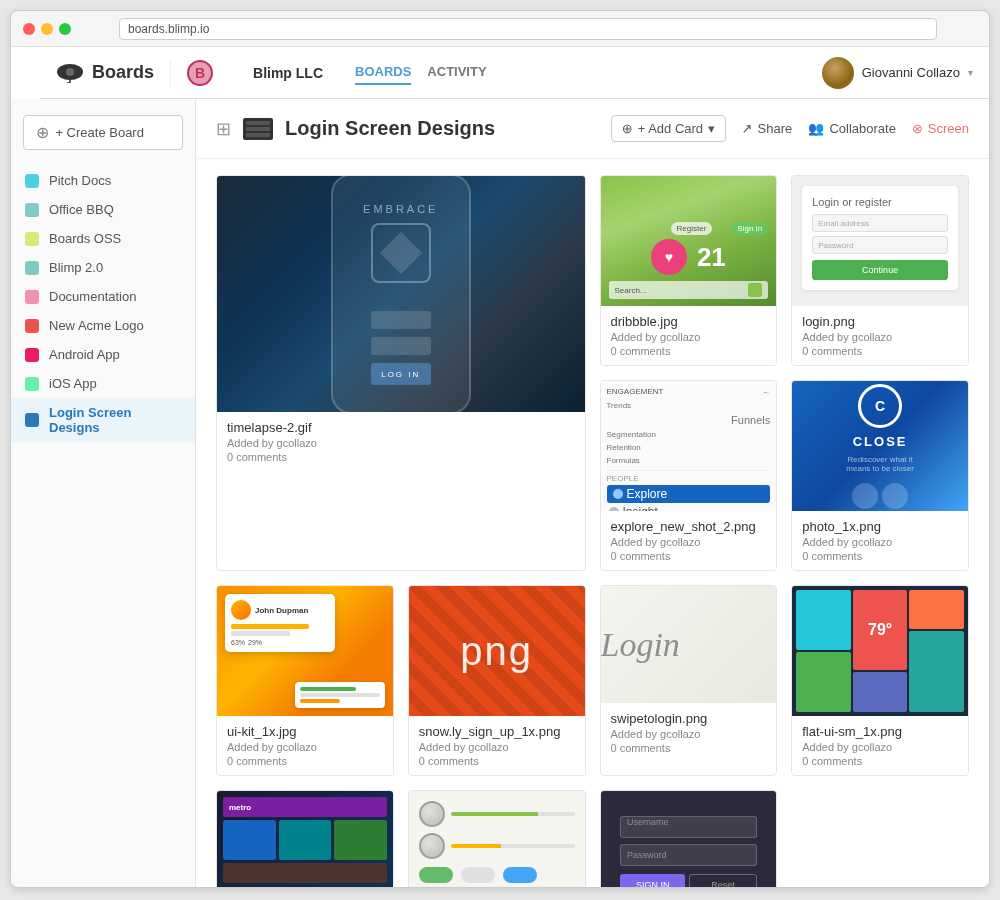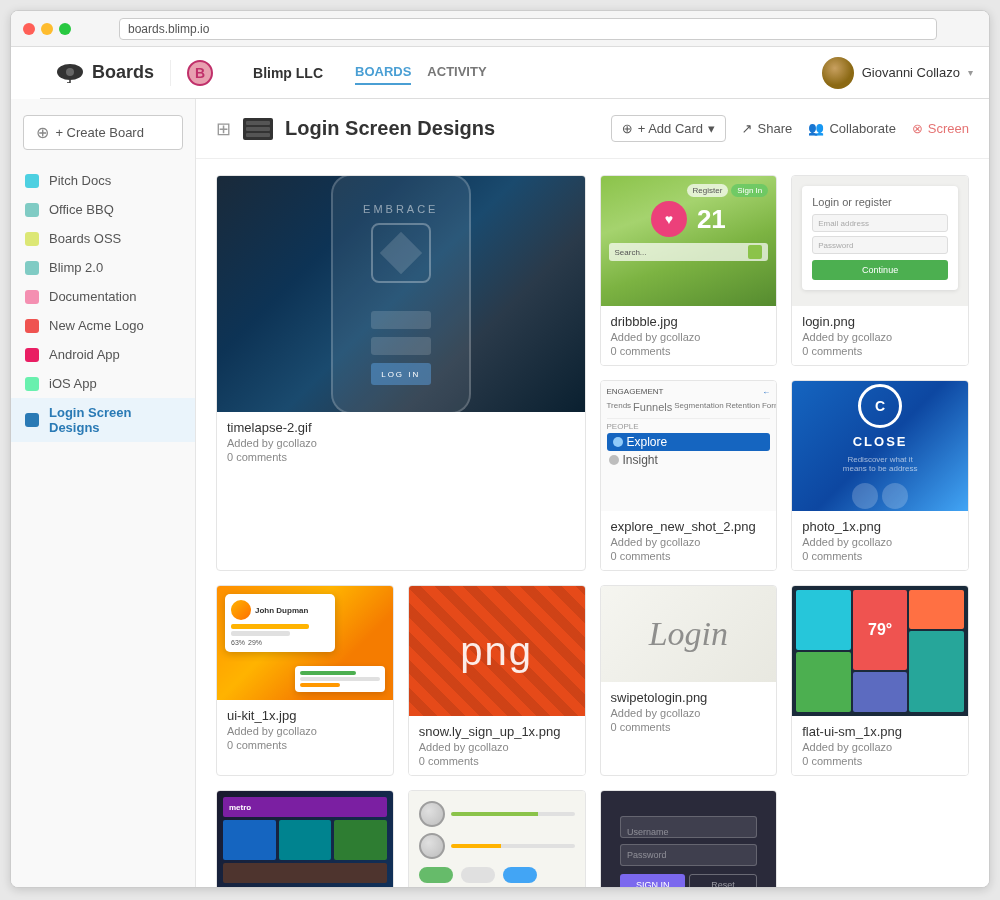--- a/index.html
+++ b/index.html
@@ -210,21 +210,21 @@
           </div>
           <div class="card-info">
             <div class="card-filename">timelapse-2.gif</div>
             <div class="card-meta">Added by gcollazo</div>
             <div class="card-meta">0 comments</div>
           </div>
         </div>
 
         <div class="grid-item">
           <div class="thumb" style="height:130px; background:linear-gradient(160deg,#8bc34a 0%,#a5d36e 30%,#7cb342 60%,#558b2f 100%); position:relative; overflow:hidden; padding:8px;">
-            <div style="display:flex;justify-content:flex-end;gap:3px;margin-bottom:4px;">
+            <div style="display:flex;justify-content:flex-end;gap:19px;margin-bottom:4px;margin-top:38px;">
               <div style="background:rgba(255,255,255,0.7);border-radius:10px;padding:2px 6px;font-size:8px;color:#555;">Register</div>
               <div style="background:rgba(100,200,100,0.8);border-radius:10px;padding:2px 6px;font-size:8px;color:white;">Sign In</div>
             </div>
             <div style="display:flex;align-items:center;justify-content:center;gap:10px;margin-top:4px;">
               <div style="width:36px;height:36px;background:#ec407a;border-radius:50%;display:flex;align-items:center;justify-content:center;color:white;font-size:14px;">♥</div>
               <div style="color:white;font-size:26px;font-weight:700;">21</div>
             </div>
             <div style="margin-top:6px;background:rgba(255,255,255,0.7);border-radius:3px;height:18px;display:flex;align-items:center;padding:0 6px;">
               <div style="font-size:8px;color:#555;flex:1;">Search...</div>
               <div style="background:#8bc34a;width:14px;height:14px;border-radius:2px;"></div>
@@ -256,21 +256,21 @@
             <div class="card-meta">0 comments</div>
           </div>
         </div>
 
         <div class="grid-item">
           <div class="thumb" style="height:130px; background:#fafafa; padding:6px; overflow:hidden;">
             <div style="display:flex;gap:3px;margin-bottom:4px;">
               <div style="font-size:8px;color:#555;flex:1;">ENGAGEMENT</div>
               <div style="font-size:8px;color:#1565c0;">←</div>
             </div>
-            <div style="display:flex;flex-direction:row;gap:2px;">
+            <div style="display:flex;flex-direction:column;gap:2px;">
               <div style="font-size:8px;color:#777;padding:1px 0;">Trends</div>
               <div style="font-size:11px;color:#777;padding:1px 0;text-align:right;">Funnels</div>
               <div style="font-size:8px;color:#777;padding:1px 0;">Segmentation</div>
               <div style="font-size:8px;color:#777;padding:1px 0;">Retention</div>
               <div style="font-size:8px;color:#777;padding:1px 0;">Formulas</div>
             </div>
             <div style="margin-top:4px;border-top:1px solid #eee;padding-top:3px;font-size:8px;color:#999;">PEOPLE</div>
             <div style="background:#1565c0;border-radius:3px;padding:2px 6px;display:flex;align-items:center;justify-content:space-between;margin-top:2px;">
               <div style="display:flex;align-items:center;gap:4px;">
                 <div style="width:10px;height:10px;border-radius:50%;background:#90caf9;"></div>
@@ -286,35 +286,35 @@
             <div class="card-filename">explore_new_shot_2.png</div>
             <div class="card-meta">Added by gcollazo</div>
             <div class="card-meta">0 comments</div>
           </div>
         </div>
 
         <div class="grid-item">
           <div class="thumb" style="height:130px; background:linear-gradient(135deg,#1565c0 0%,#0d47a1 50%,#42a5f5 100%); display:flex;flex-direction:column;align-items:center;justify-content:center;gap:6px;">
             <div style="width:44px;height:44px;border-radius:50%;border:3px solid white;display:flex;align-items:center;justify-content:center;color:white;font-size:14px;font-weight:700;">C</div>
             <div style="color:white;font-size:13px;font-weight:700;letter-spacing:2px;">CLOSE</div>
-            <div style="color:rgba(255,255,255,0.6);font-size:8px;text-align:center;max-width:80px;">Rediscover what it means to be address</div>
+            <div style="color:rgba(255,255,255,0.6);font-size:8px;text-align:center;max-width:80px;">Rediscover what it means to be closer</div>
             <div style="display:flex;gap:4px;margin-top:4px;">
               <div style="width:26px;height:26px;border-radius:50%;background:rgba(255,255,255,0.2);"></div>
               <div style="width:26px;height:26px;border-radius:50%;background:rgba(255,255,255,0.2);"></div>
             </div>
           </div>
           <div class="card-info">
             <div class="card-filename">photo_1x.png</div>
             <div class="card-meta">Added by gcollazo</div>
             <div class="card-meta">0 comments</div>
           </div>
         </div>
 
         <div class="grid-item">
-          <div class="thumb" style="height:114px; background:linear-gradient(135deg,#ff8f00 0%,#ffb300 40%,#f57c00 70%); position:relative; overflow:hidden; padding:6px;">
+          <div class="thumb" style="height:130px; background:linear-gradient(135deg,#ff8f00 0%,#ffb300 40%,#f57c00 70%); position:relative; overflow:hidden; padding:6px;">
             <div style="position:absolute;top:8px;left:8px;width:110px;background:white;border-radius:5px;padding:6px;box-shadow:0 2px 8px rgba(0,0,0,0.2);">
               <div style="display:flex;align-items:center;gap:4px;margin-bottom:4px;">
                 <div style="width:20px;height:20px;border-radius:50%;background:linear-gradient(135deg,#ffb300,#ff6f00);"></div>
                 <div style="font-size:8px;font-weight:600;color:#333;">John Dupman</div>
               </div>
               <div style="height:5px;background:#ffb300;border-radius:2px;margin-bottom:2px;width:80%;"></div>
               <div style="height:5px;background:#e0e0e0;border-radius:2px;margin-bottom:2px;width:60%;"></div>
               <div style="display:flex;gap:3px;margin-top:3px;">
                 <div style="font-size:7px;color:#555;">63%</div>
                 <div style="font-size:7px;color:#555;">29%</div>
@@ -341,21 +341,21 @@
             <span style="font-size:40px;font-weight:200;color:rgba(255,255,255,0.9);letter-spacing:2px;z-index:1;">png</span>
           </div>
           <div class="card-info">
             <div class="card-filename">snow.ly_sign_up_1x.png</div>
             <div class="card-meta">Added by gcollazo</div>
             <div class="card-meta">0 comments</div>
           </div>
         </div>
 
         <div class="grid-item">
-          <div class="thumb" style="height:96px; background:linear-gradient(135deg,#f5f5f0 0%,#e8e8e0 100%); display:flex;align-items:center;justify-content:center;">
+          <div class="thumb" style="height:117px; background:linear-gradient(135deg,#f5f5f0 0%,#e8e8e0 100%); display:flex;align-items:center;justify-content:flex-start;">
             <span style="font-family:'Georgia',serif;font-size:34px;color:#666;opacity:0.7;font-style:italic;">Login</span>
           </div>
           <div class="card-info">
             <div class="card-filename">swipetologin.png</div>
             <div class="card-meta">Added by gcollazo</div>
             <div class="card-meta">0 comments</div>
           </div>
         </div>
 
         <div class="grid-item">
@@ -410,21 +410,21 @@
               <div style="width:34px;height:16px;background:#e0e0e0;border-radius:8px;"></div>
               <div style="width:34px;height:16px;background:#42a5f5;border-radius:8px;"></div>
             </div>
 
           </div>
 
         </div>
 
         <div class="grid-item">
           <div class="thumb" style="height:130px; background:#2a2a3a; display:flex;flex-direction:column;align-items:center;justify-content:center;gap:6px;padding:12px;">
-            <div style="width:90%;height:22px;background:rgba(255,255,255,0.1);border-radius:3px;border:1px solid rgba(255,255,255,0.2);display:flex;align-items:flex-end;padding:0 6px;">
+            <div style="width:90%;height:22px;background:rgba(255,255,255,0.1);border-radius:3px;border:1px solid rgba(255,255,255,0.2);display:flex;align-items:flex-start;padding:0 6px;">
                 <span style="font-size:9px;color:rgba(255,255,255,0.4);">Username</span>
               </div>
             <div style="width:90%;height:22px;background:rgba(255,255,255,0.1);border-radius:3px;border:1px solid rgba(255,255,255,0.2);display:flex;align-items:center;padding:0 6px;">
                 <span style="font-size:9px;color:rgba(255,255,255,0.4);">Password</span>
               </div>
             <div style="width:90%;display:flex;gap:4px;margin-top:2px;">
               <div style="flex:1;height:22px;background:#7b68ee;border-radius:3px;display:flex;align-items:center;justify-content:center;color:white;font-size:9px;">SIGN IN</div>
               <div style="flex:1;height:22px;background:transparent;border:1px solid rgba(255,255,255,0.3);border-radius:3px;display:flex;align-items:center;justify-content:center;color:rgba(255,255,255,0.5);font-size:9px;">Reset</div>
             </div>
           </div>

